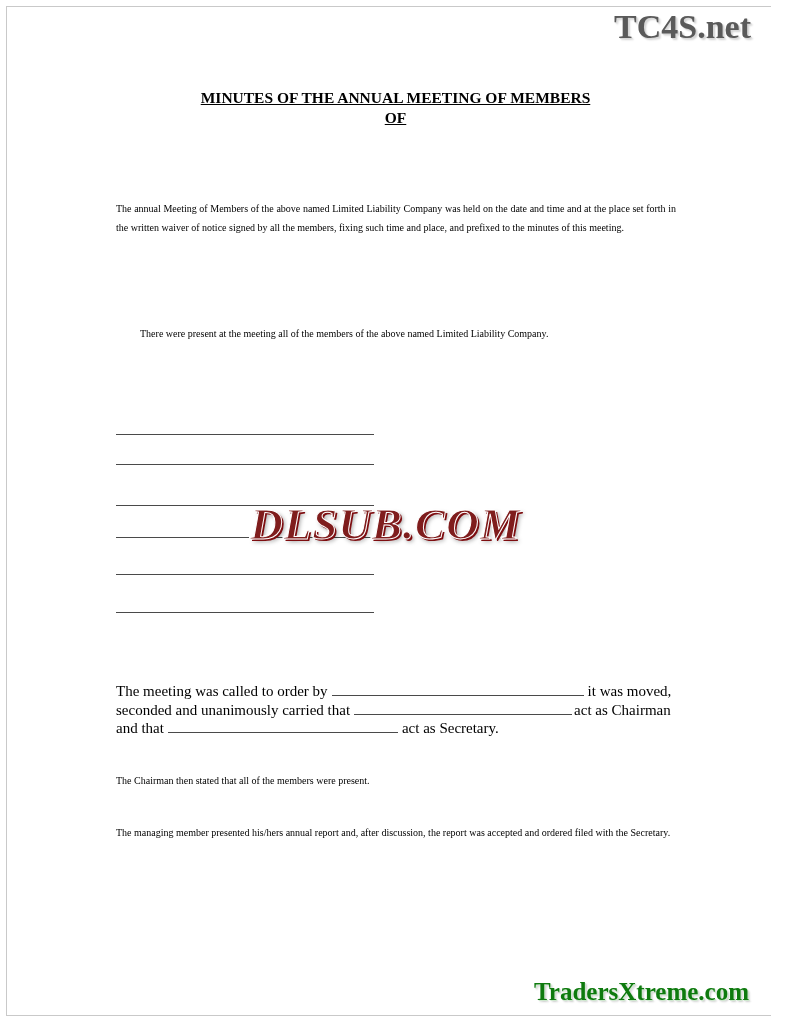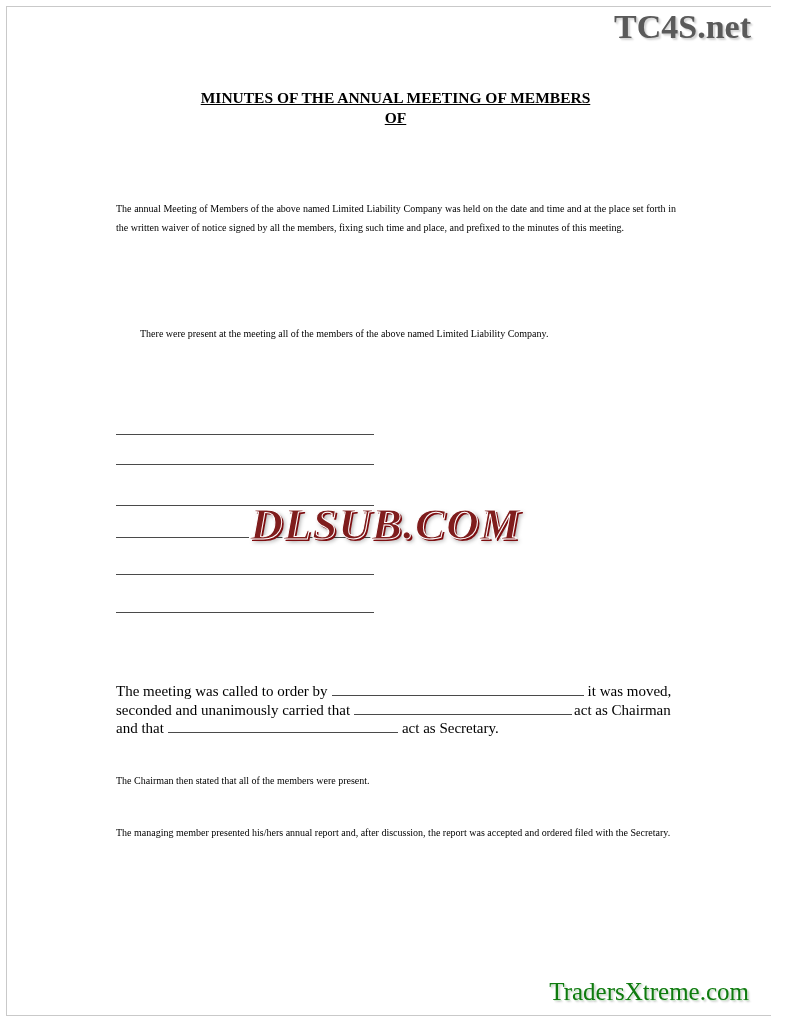--- a/index.html
+++ b/index.html
@@ -137,21 +137,21 @@
   .fill.f1 { width: 252px; margin: 0 4px; }
   .fill.f2 { width: 218px; margin: 0 2px 0 4px; }
   .fill.f3 { width: 230px; margin: 0 4px; }
 
   
   .brand-bottom {
     position: absolute;
     right: 22px;
     bottom: 18px;
     font-family: "Liberation Serif", serif;
-    font-weight: normal;
+    font-weight: bold;
     font-size: 25px;
     color: #0e7a0e;
     text-shadow: 1px 1px 0 #cfe8cf, 2px 2px 2px rgba(0,0,0,0.2);
     white-space: nowrap;
   }
 </style>
 </head>
 <body>
 
 <div class="page">

